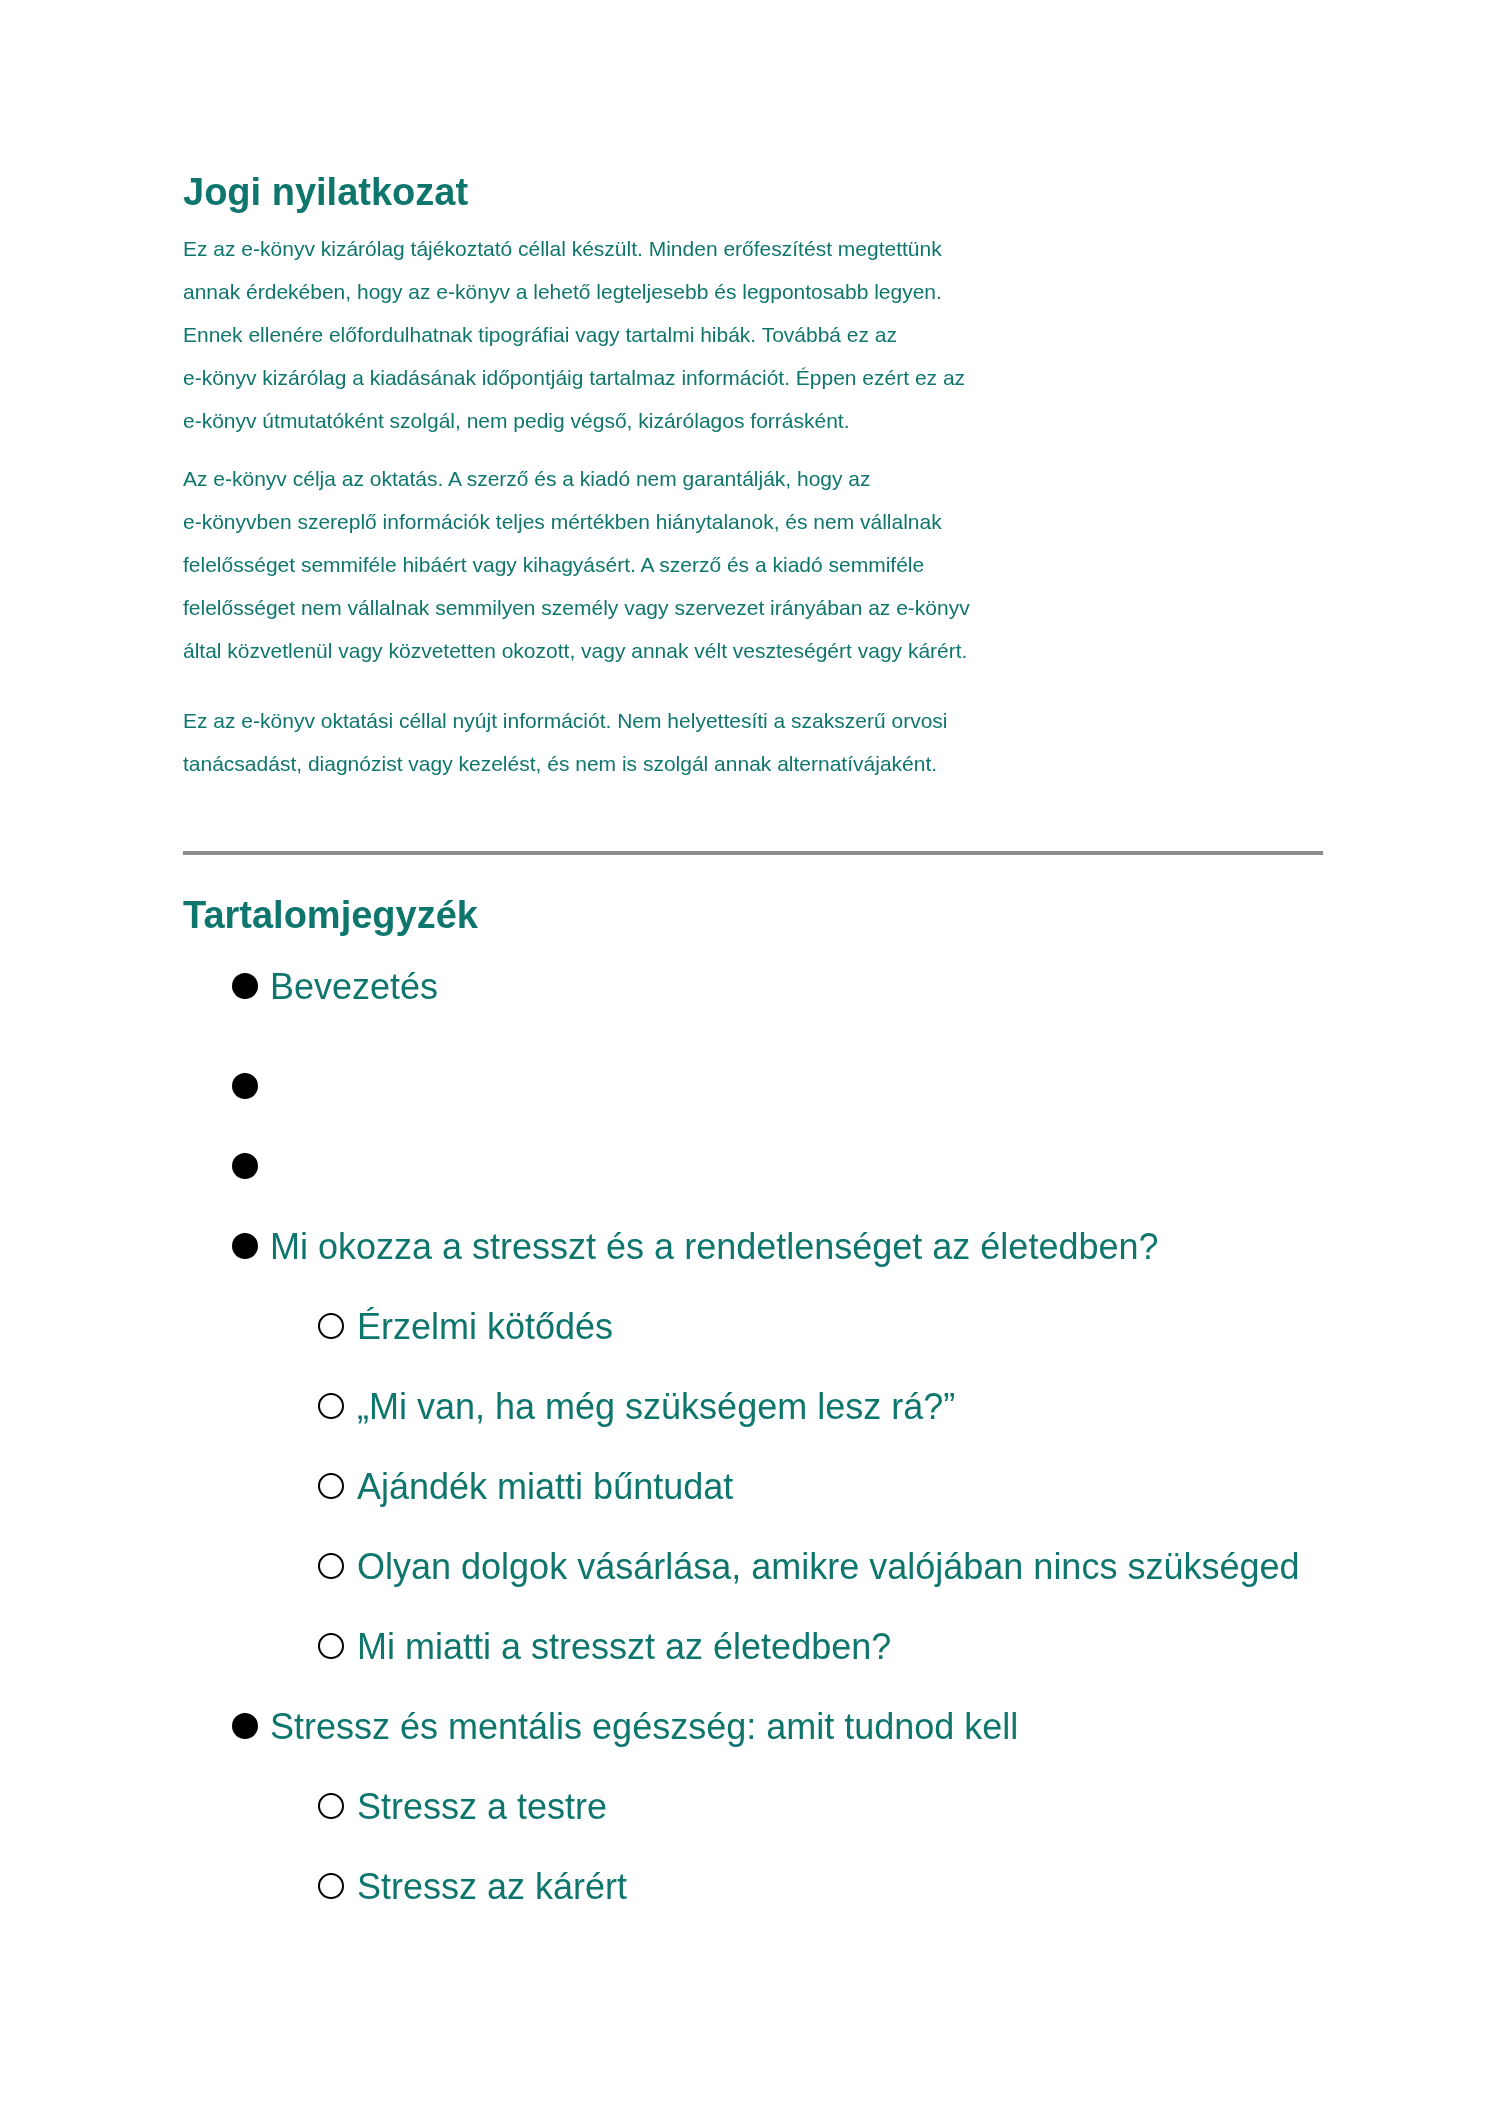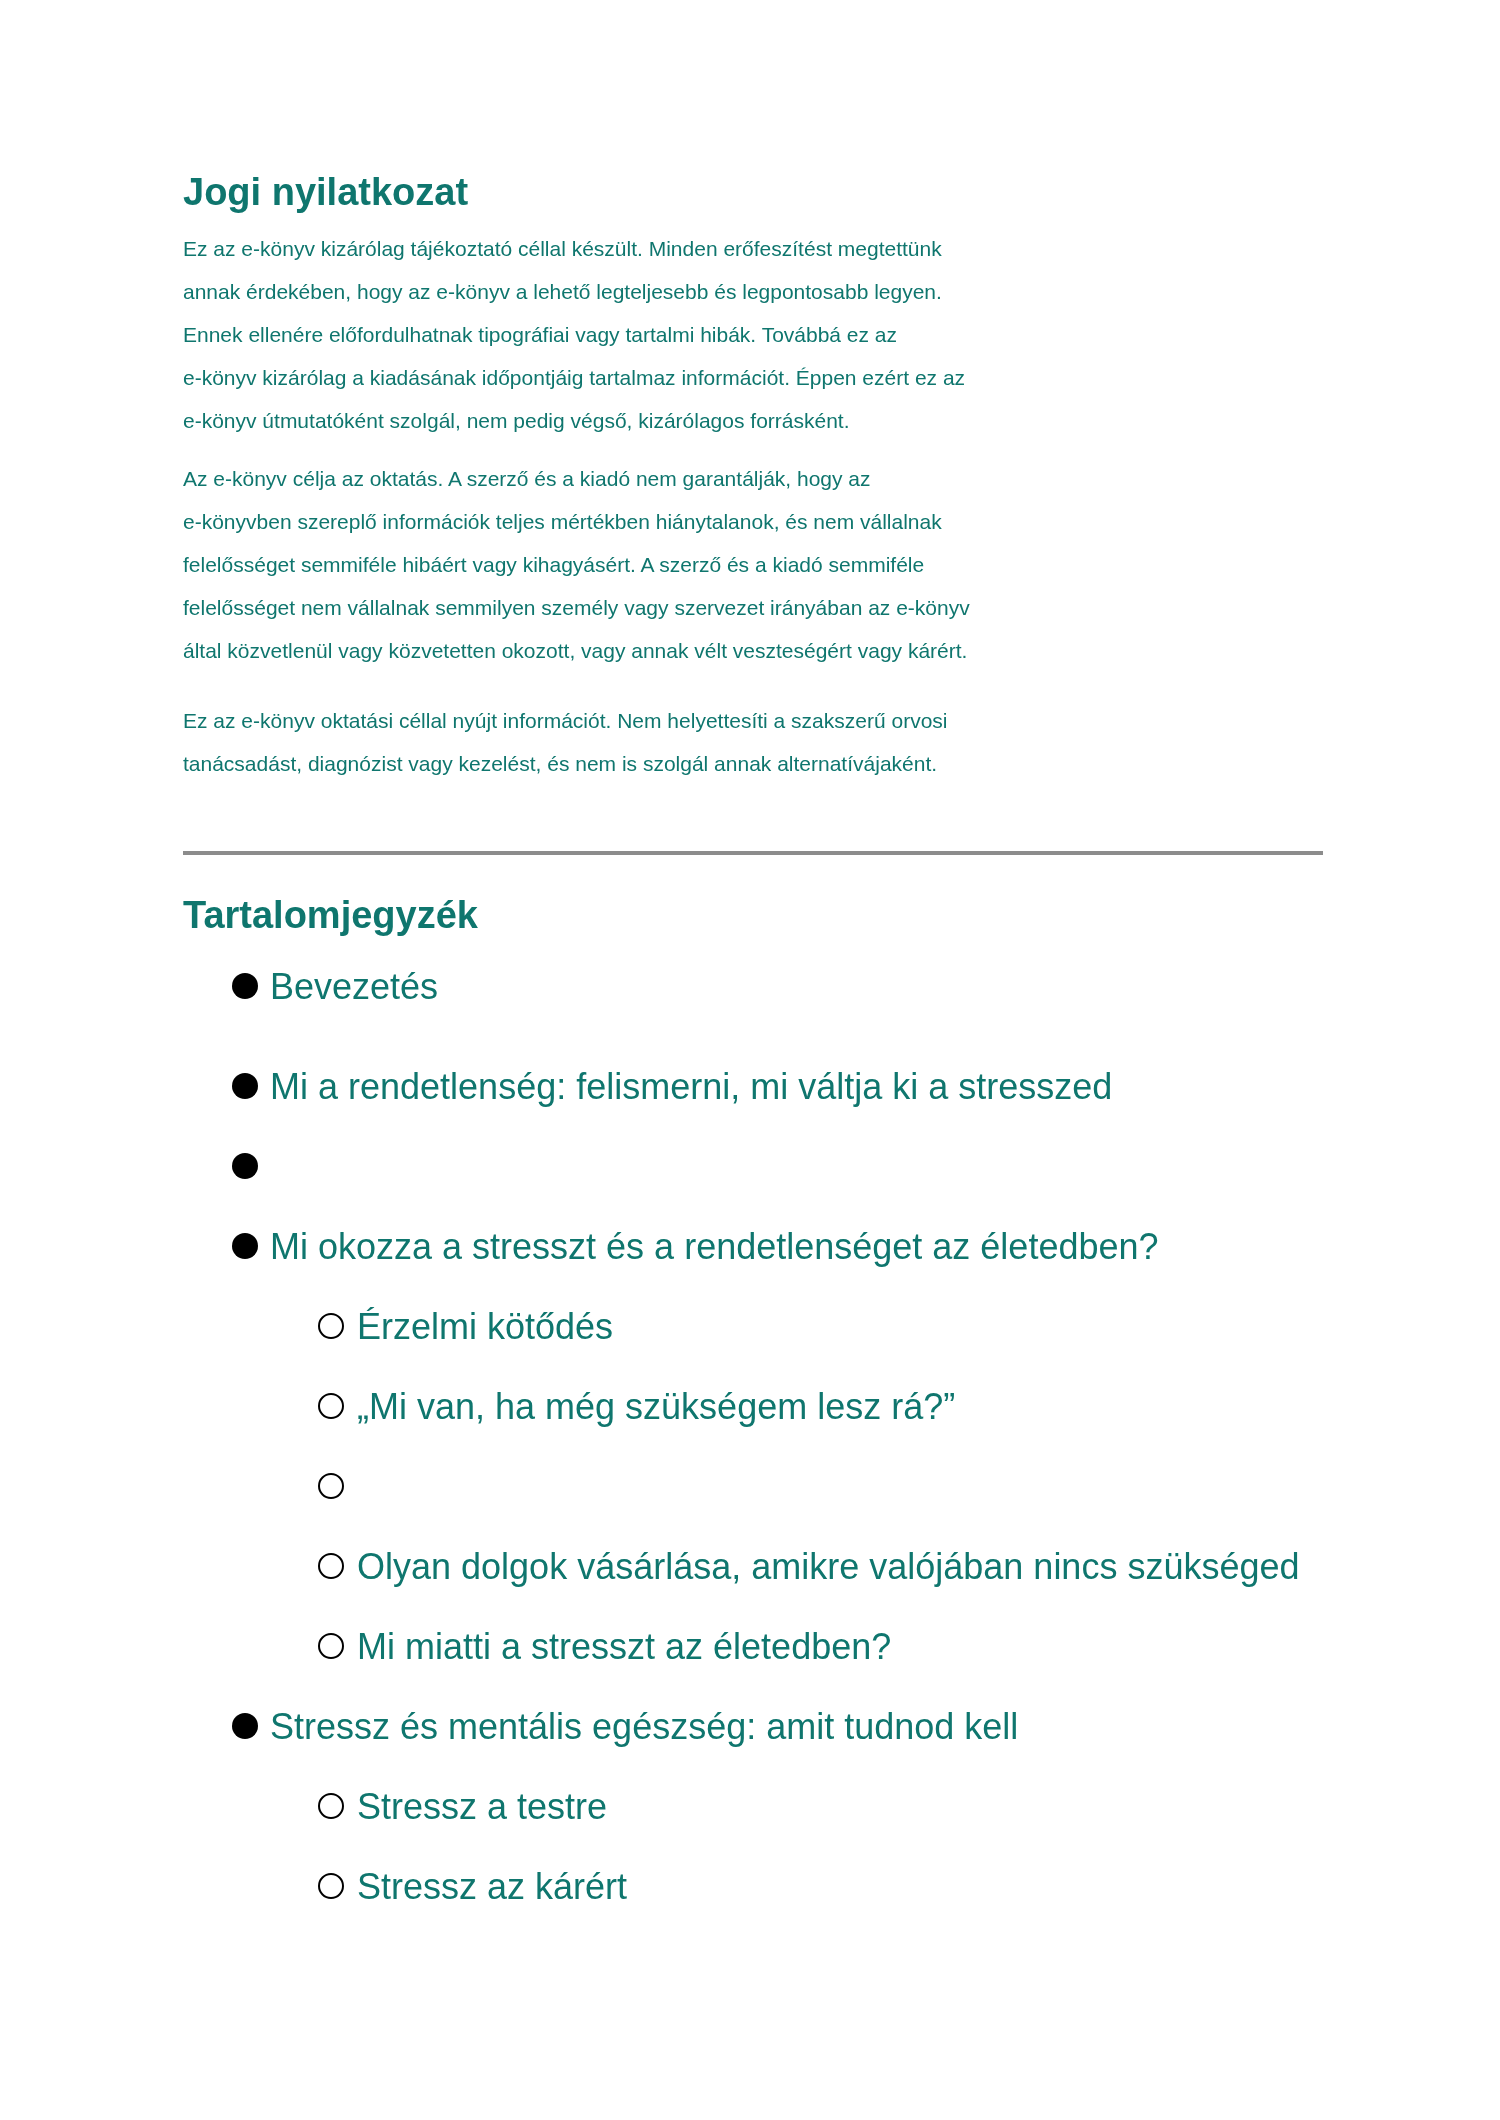--- a/index.html
+++ b/index.html
@@ -79,39 +79,39 @@
 
   <h1 class="h" id="toc-title">Tartalomjegyzék</h1>
 
   <div id="toc-list">
       <div class="toc-item lvl1" style="top: 965px;">
         <span class="bullet filled"></span>
         <span class="toc-label">Bevezetés</span>
       </div>
       <div class="toc-item lvl1" style="top: 1065px;">
         <span class="bullet filled"></span>
-        <span class="toc-label">Mi a rendetlenség: felismerni, mi váltja ki a stresszed</span>
       </div>
       <div class="toc-item lvl1" style="top: 1145px;">
         <span class="bullet filled"></span>
       </div>
       <div class="toc-item lvl1" style="top: 1225px;">
         <span class="bullet filled"></span>
         <span class="toc-label">Mi okozza a stresszt és a rendetlenséget az életedben?</span>
       </div>
       <div class="toc-item lvl2" style="top: 1305px;">
         <span class="bullet hollow"></span>
         <span class="toc-label">Érzelmi kötődés</span>
       </div>
       <div class="toc-item lvl2" style="top: 1385px;">
         <span class="bullet hollow"></span>
         <span class="toc-label">„Mi van, ha még szükségem lesz rá?”</span>
       </div>
       <div class="toc-item lvl2" style="top: 1465px;">
         <span class="bullet hollow"></span>
+        <span class="toc-label">Ajándék miatti bűntudat</span>
       </div>
       <div class="toc-item lvl2" style="top: 1545px;">
         <span class="bullet hollow"></span>
         <span class="toc-label">Olyan dolgok vásárlása, amikre valójában nincs szükséged</span>
       </div>
       <div class="toc-item lvl2" style="top: 1625px;">
         <span class="bullet hollow"></span>
         <span class="toc-label">Mi miatti a stresszt az életedben?</span>
       </div>
       <div class="toc-item lvl1" style="top: 1705px;">

